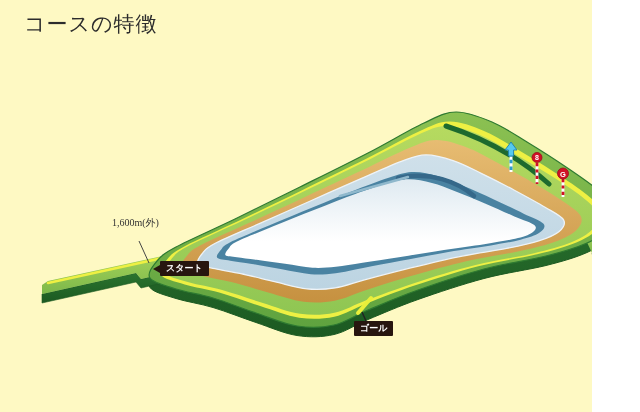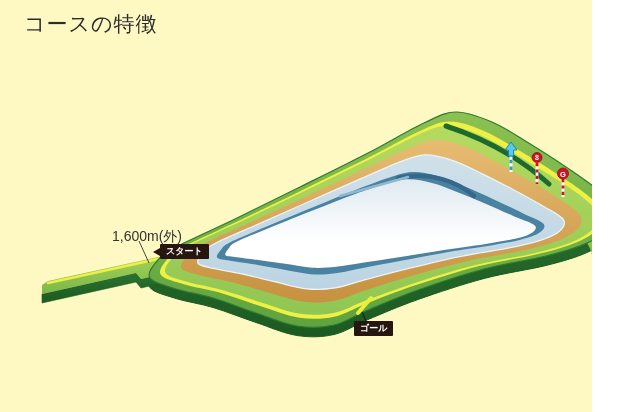--- a/index.html
+++ b/index.html
@@ -1,24 +1,24 @@
 <!DOCTYPE html>
 <html style="--badge-bg: #27160f;"><head>
 <meta charset="utf-8">
 <style>
   html,body{margin:0;padding:0;background:#ffffff;}
   .stage{position:relative;width:592px;height:412px;background:#fef9c3;overflow:hidden;
          font-family:"Liberation Sans",sans-serif;}
   .page-title{position:absolute;left:24px;top:10px;margin:0;font-size:21px;
               font-weight:500;letter-spacing:1px;color:#2c2c2c;}
-  .distance-label{position:absolute;left:112px;top:228px;font-size:14px;color:#333;
-                  white-space:nowrap;}
+  .distance-label{position:absolute;left:112px;top:216px;font-size:10px;color:#333;
+                  white-space:nowrap;font-family:Liberation Serif, serif;}
   .badge{position:absolute;color:#fff;font-weight:bold;font-size:9px;line-height:1;
          padding:3px 6px;border-radius:1px;white-space:nowrap;background:var(--badge-bg,#27160f);}
-  .badge-start{left:160px;top:244px;}
+  .badge-start{left:160px;top:261px;}
   .badge-start::before{content:"";position:absolute;left:-7px;top:50%;margin-top:-4px;
          width:0;height:0;border:4px solid transparent;border-left:0;
          border-right:7px solid var(--badge-bg,#27160f);}
   .badge-goal{left:354px;top:321px;text-align:right;}
   svg{position:absolute;left:0;top:0;}
 </style>
 </head>
 <body>
 
 <div class="stage">

